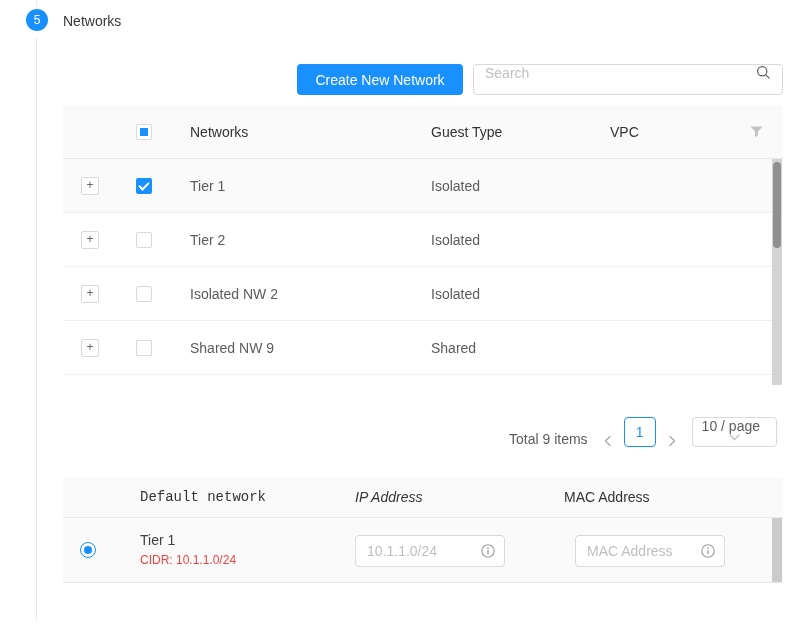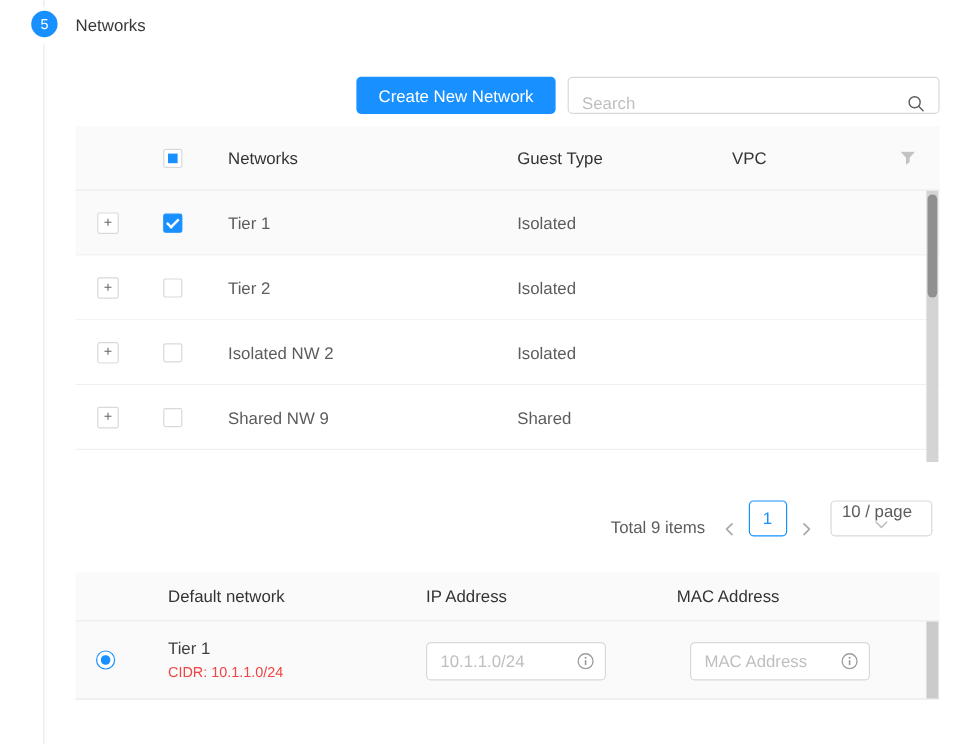--- a/index.html
+++ b/index.html
@@ -13,21 +13,21 @@
   .rail-top { top:0; height:6px; }
   .rail-main { top:37px; height:583px; }
   .step-badge { position:absolute; left:26px; top:9px; width:22px; height:22px; border-radius:50%;
     background:#1890ff; color:#fff; font-size:12px; display:flex; align-items:center; justify-content:center; }
   .step-title { position:absolute; left:63px; top:13px; color:#383838; }
 
   
   .create-btn { position:absolute; left:297px; top:64px; width:166px; height:31px; background:#1890ff;
     color:#fff; border:none; border-radius:4px; font-size:14px; font-family:inherit; cursor:pointer; }
   .search-box { position:absolute; left:473px; top:64px; width:310px; height:31px; border:1px solid #d9d9d9;
-    border-radius:4px; box-sizing:border-box; background:#fff; display:flex; align-items:flex-end; }
+    border-radius:4px; box-sizing:border-box; background:#fff; display:flex; align-items:flex-start; }
   .search-box input { flex:1; min-width:0; border:none; outline:none; padding:0 8px 0 11px; font:inherit;
     color:#5c5c5c; background:transparent; }
   .search-box input::placeholder { color:#bfbfbf; }
   .icon-wrap { display:flex; align-items:center; }
   .search-icon-wrap { padding-right:11px; cursor:pointer; }
 
   
   .table1 { position:absolute; left:63px; top:105px; width:720px; height:280px; }
   .t-header { position:relative; height:54px; background:#fafafa; border-bottom:1px solid #e8e8e8;
     box-sizing:border-box; color:#333; }
@@ -59,21 +59,21 @@
     display:flex; align-items:center; justify-content:center; margin:0 6px; box-sizing:border-box;
     background:#fff; cursor:pointer; }
   .pg-size { height:30px; border:1px solid #d9d9d9; border-radius:4px; display:flex; align-items:center;
     padding:0 9px; margin-left:10px; background:#fff; box-sizing:border-box; cursor:pointer;flex-direction:column; }
   .pg-size .lbl { margin-right:7px; }
 
   
   .table2 { position:absolute; left:63px; top:477px; width:720px; height:106px; }
   .t2-header { position:relative; height:41px; background:#fafafa; border-bottom:1px solid #e8e8e8;
     box-sizing:border-box; color:#333; }
-  .c-net { left:77px; } .c-ip { left:292px; } .c-mac { left:501px; }
+  .c-net { left:77px;font-family:Liberation Mono, monospace; } .c-ip { left:292px;font-style:italic; } .c-mac { left:501px; }
   .t2-row { position:relative; height:65px; background:#fafafa; border-bottom:1px solid #e8e8e8; box-sizing:border-box; }
   .radio { position:absolute; left:17px; top:24px; width:16px; height:16px; border-radius:50%;
     border:1px solid #1890ff; background:#fff; box-sizing:border-box; cursor:pointer; }
   .radio::after { content:""; position:absolute; left:3px; top:3px; width:8px; height:8px; border-radius:50%; background:#1890ff; }
   .net-name { position:absolute; left:77px; top:14px; color:#404040; }
   .net-cidr { position:absolute; left:77px; top:35px; font-size:12px; color:#ef4444; }
   .row-input { position:absolute; top:17px; width:150px; height:32px; border:1px solid #d9d9d9; border-radius:4px;
     background:#fff; box-sizing:border-box; display:flex; align-items:center; }
   .row-input input { flex:1; min-width:0; border:none; outline:none; background:transparent; font:inherit;
     padding:0 0 0 11px; color:#6d28d9; }

